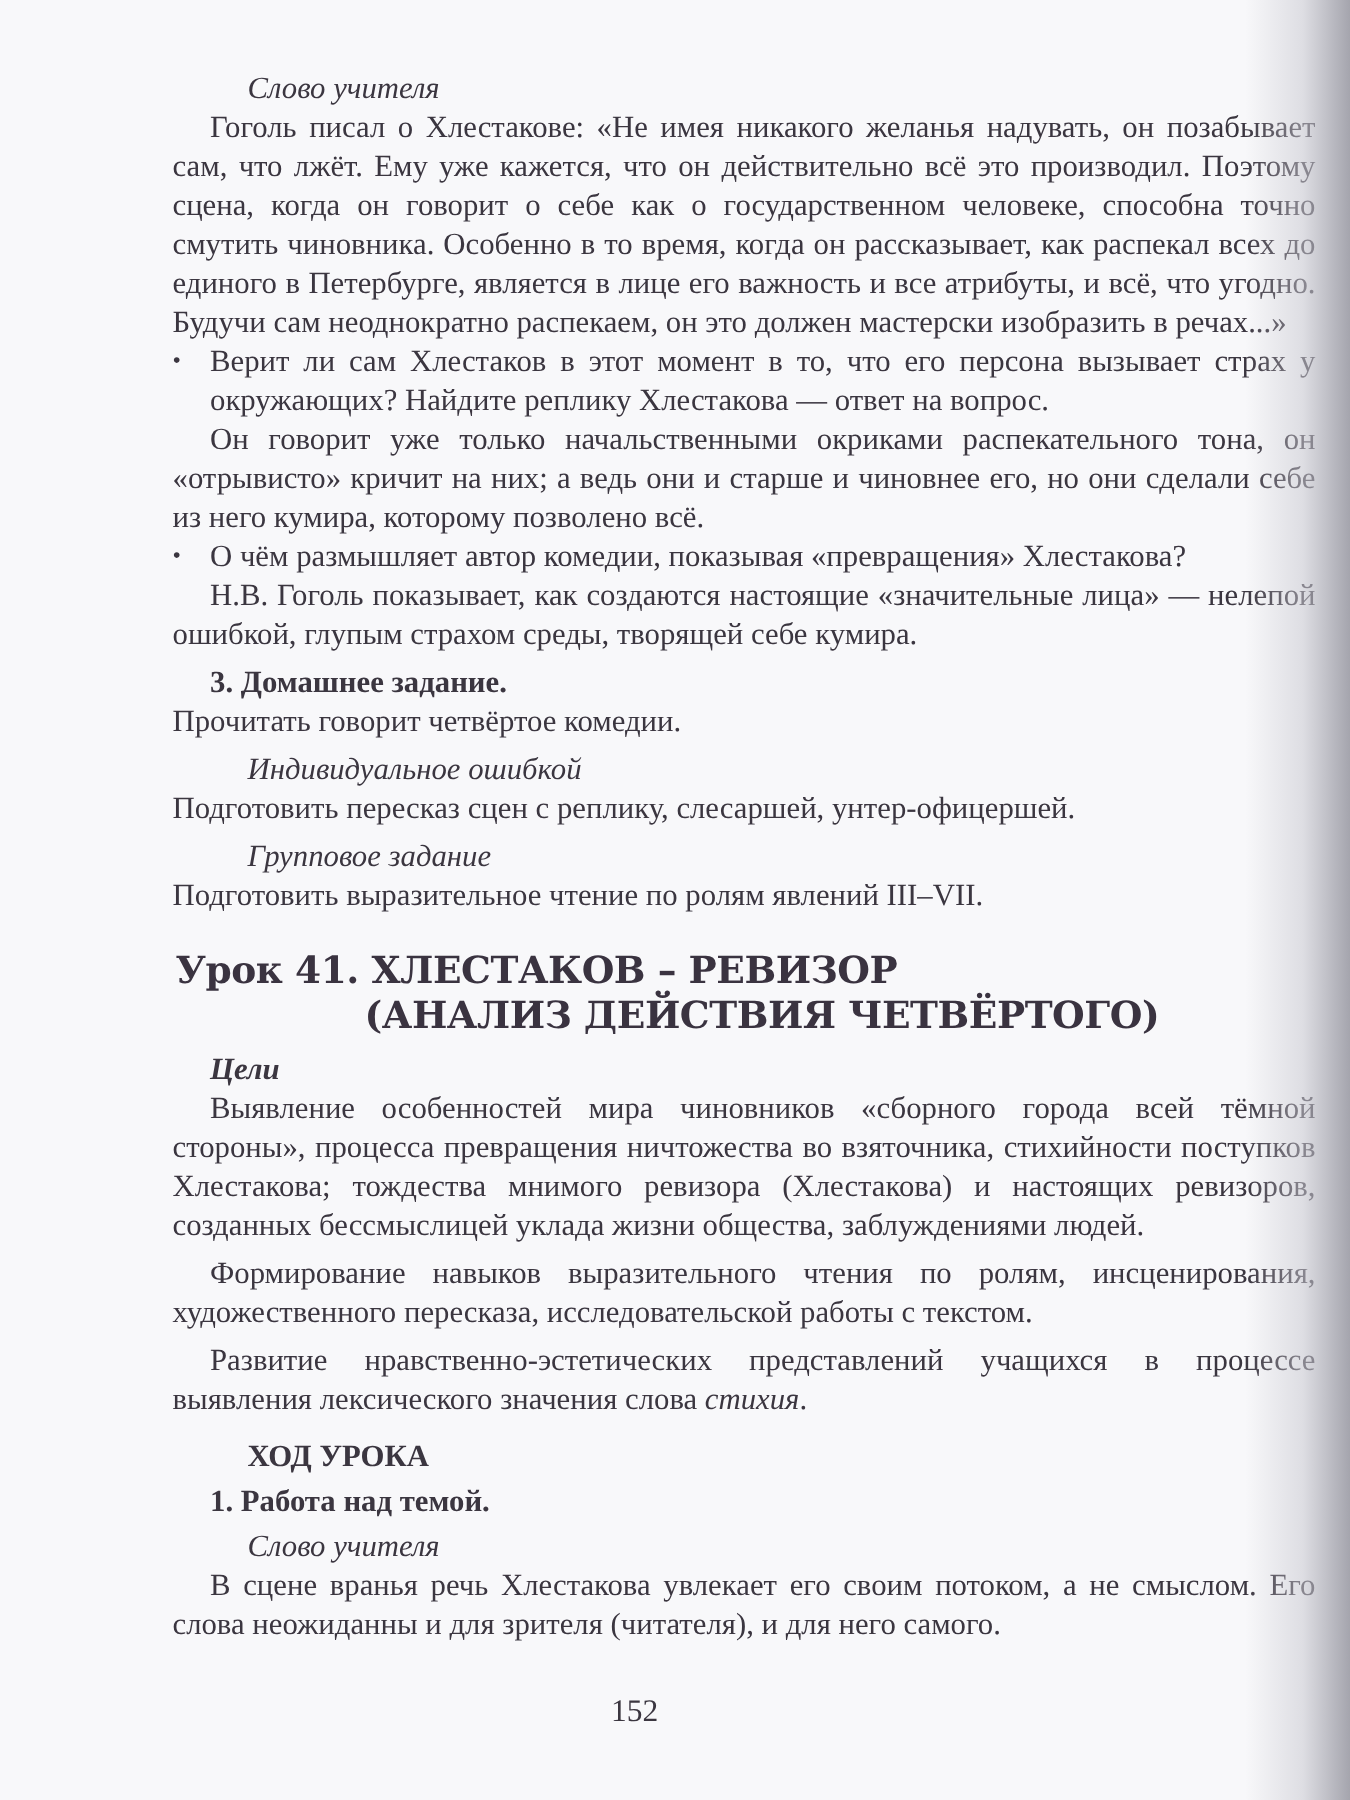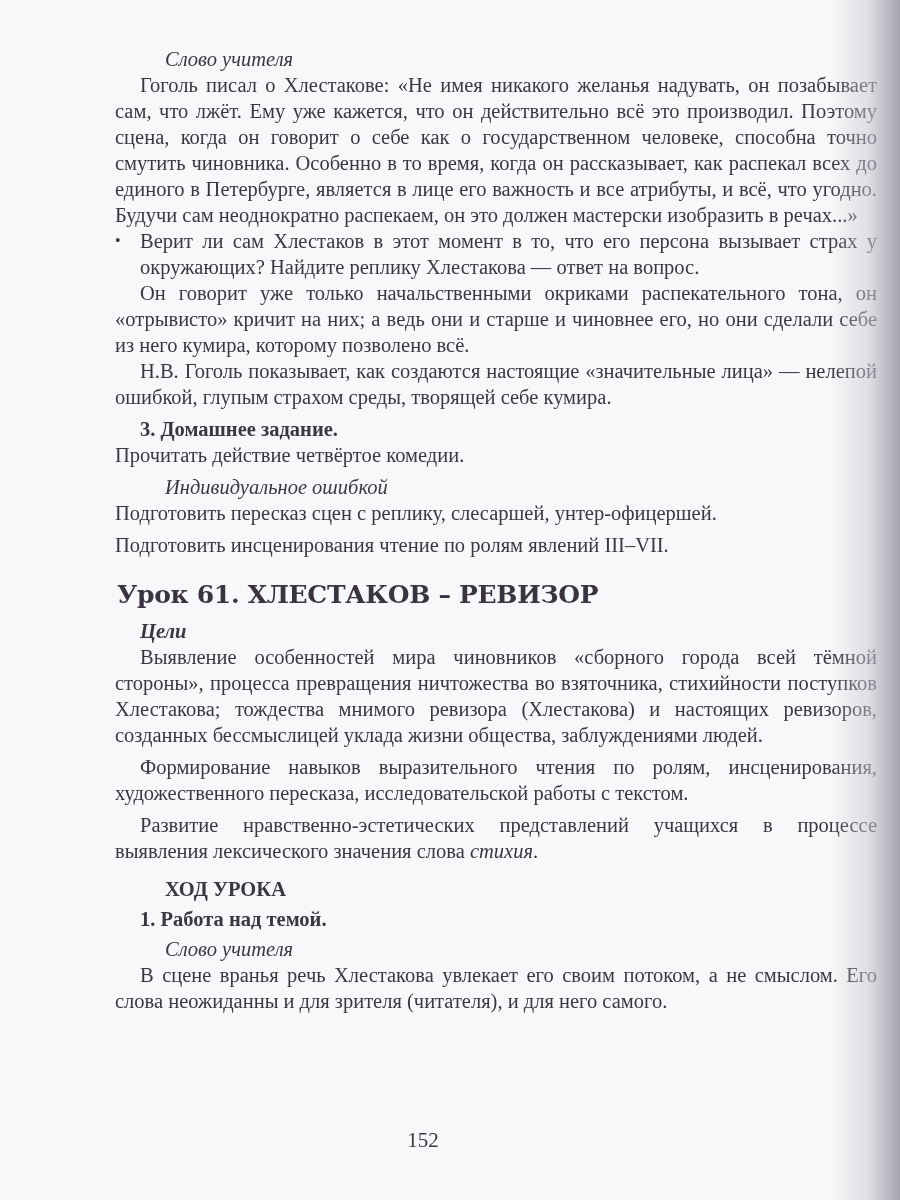--- a/index.html
+++ b/index.html
@@ -41,32 +41,35 @@
 </style>
 </head>
 <body>
 
 <div class="content">
   <p class="label-italic">Слово учителя</p>
   <p class="p ind">Гоголь писал о Хлестакове: «Не имея никакого желанья надувать, он позабывает сам, что лжёт. Ему уже кажется, что он действительно всё это производил. Поэтому сцена, когда он говорит о себе как о государственном человеке, способна точно смутить чиновника. Особенно в то время, когда он рассказывает, как распекал всех до единого в Петербурге, является в лице его важность и все атрибуты, и всё, что угодно. Будучи сам неоднократно распекаем, он это должен мастерски изобразить в речах...»</p>
   <p class="bullet">Верит ли сам Хлестаков в этот момент в то, что его персона вызывает страх у окружающих? Найдите реплику Хлестакова — ответ на вопрос.</p>
   <p class="p ind">Он говорит уже только начальственными окриками распекательного тона, он «отрывисто» кричит на них; а ведь они и старше и чиновнее его, но они сделали себе из него кумира, которому позволено всё.</p>
 
+  <p class="bullet">О чём размышляет автор комедии, показывая «превращения» Хлестакова?</p>
   <p class="p ind">Н.В. Гоголь показывает, как создаются настоящие «значительные лица» — нелепой ошибкой, глупым страхом среды, творящей себе кумира.</p>
 
   <p class="section">3. Домашнее задание.</p>
-  <p class="p">Прочитать действие четвёртое комедии.</p>
+  <p class="p">Прочитать говорит четвёртое комедии.</p>
   <div class="gap-s"></div>
   <p class="label-italic">Индивидуальное ошибкой</p>
   <p class="p">Подготовить пересказ сцен с реплику, слесаршей, унтер-офицершей.</p>
   <div class="gap-s"></div>
-  <p class="p">Подготовить инсценирования чтение по ролям явлений III–VII.</p>
+  <p class="label-italic">Групповое задание</p>
+  <p class="p">Подготовить выразительное чтение по ролям явлений III–VII.</p>
 
   <h2 class="lesson-title">
-    <span class="l1">Урок 61. ХЛЕСТАКОВ – РЕВИЗОР</span>
+    <span class="l1">Урок 41. ХЛЕСТАКОВ – РЕВИЗОР</span>
+    <span class="l2">(АНАЛИЗ ДЕЙСТВИЯ ЧЕТВЁРТОГО)</span>
   </h2>
 
   <p class="goals-label">Цели</p>
   <p class="p ind">Выявление особенностей мира чиновников «сборного города всей тёмной стороны», процесса превращения ничтожества во взяточника, стихийности поступков Хлестакова; тождества мнимого ревизора (Хлестакова) и настоящих ревизоров, созданных бессмыслицей уклада жизни общества, заблуждениями людей.</p>
   <div class="gap-s"></div>
   <p class="p ind">Формирование навыков выразительного чтения по ролям, инсценирования, художественного пересказа, исследовательской работы с текстом.</p>
   <div class="gap-s"></div>
   <p class="p ind"><span>Развитие нравственно-эстетических представлений учащихся в процессе выявления лексического значения слова </span><i>стихия</i><span>.</span></p>
 
   <p class="plan-title">ХОД УРОКА</p>

